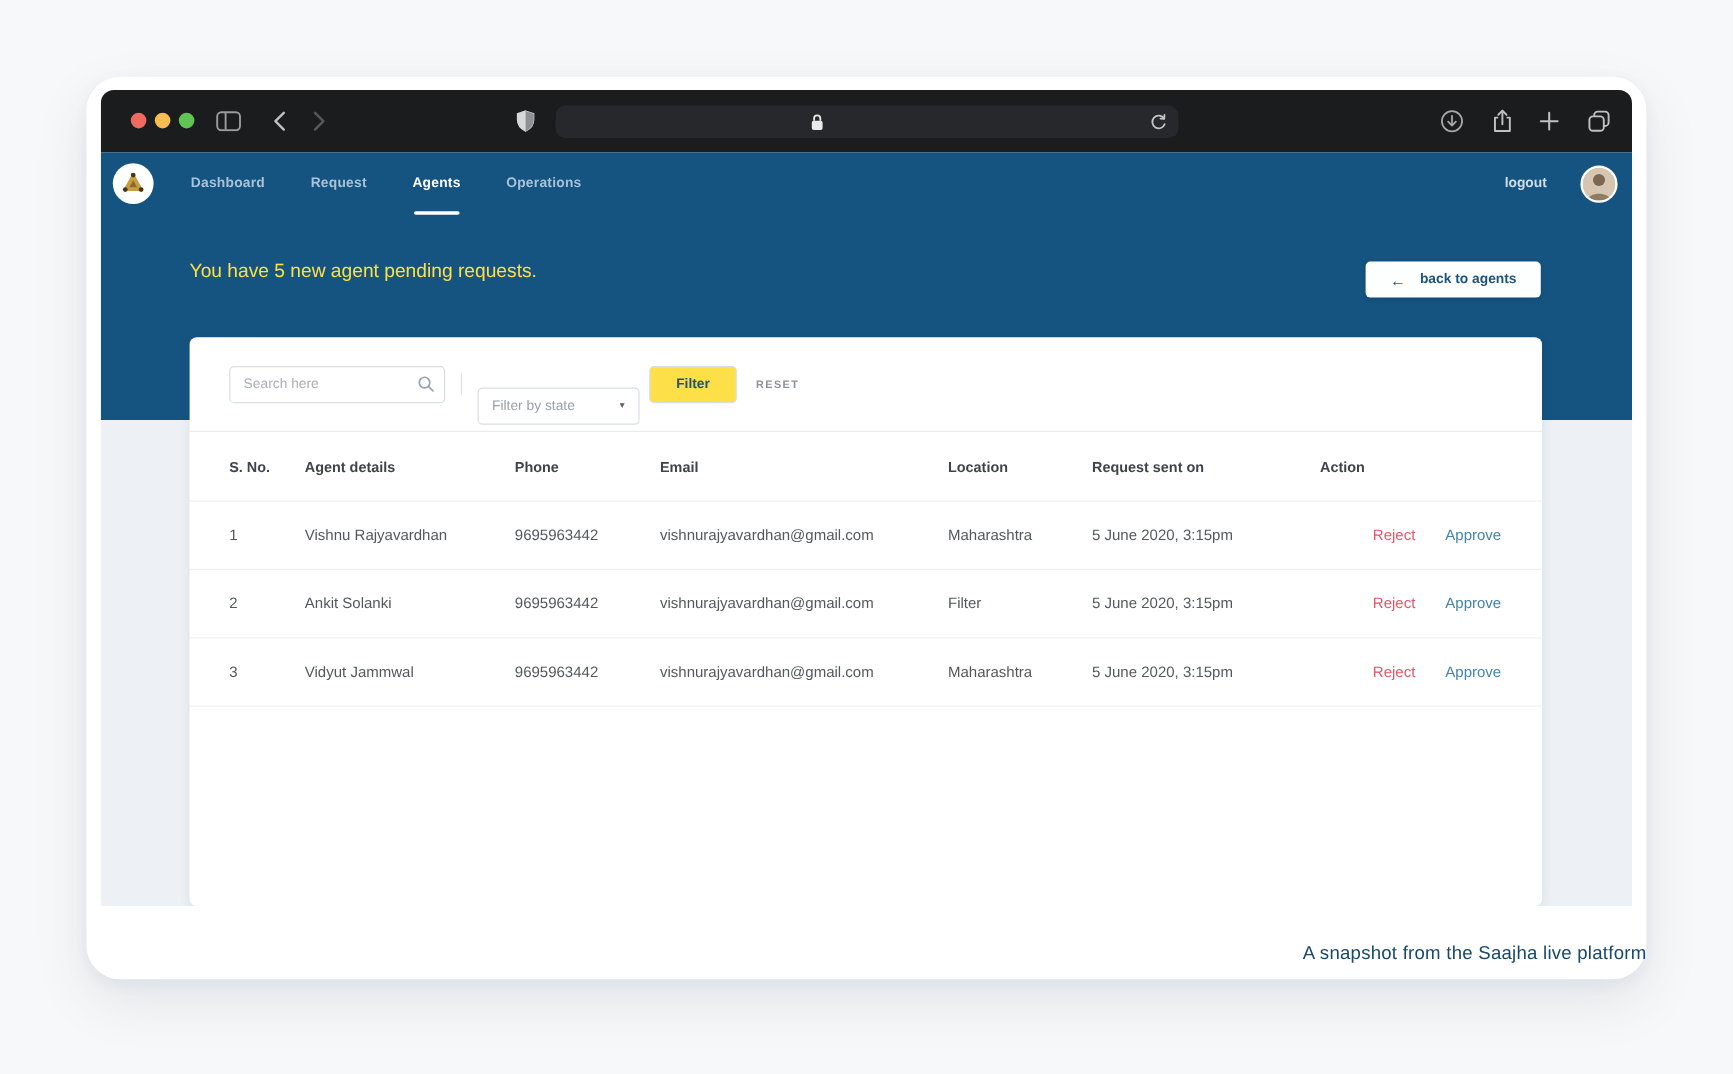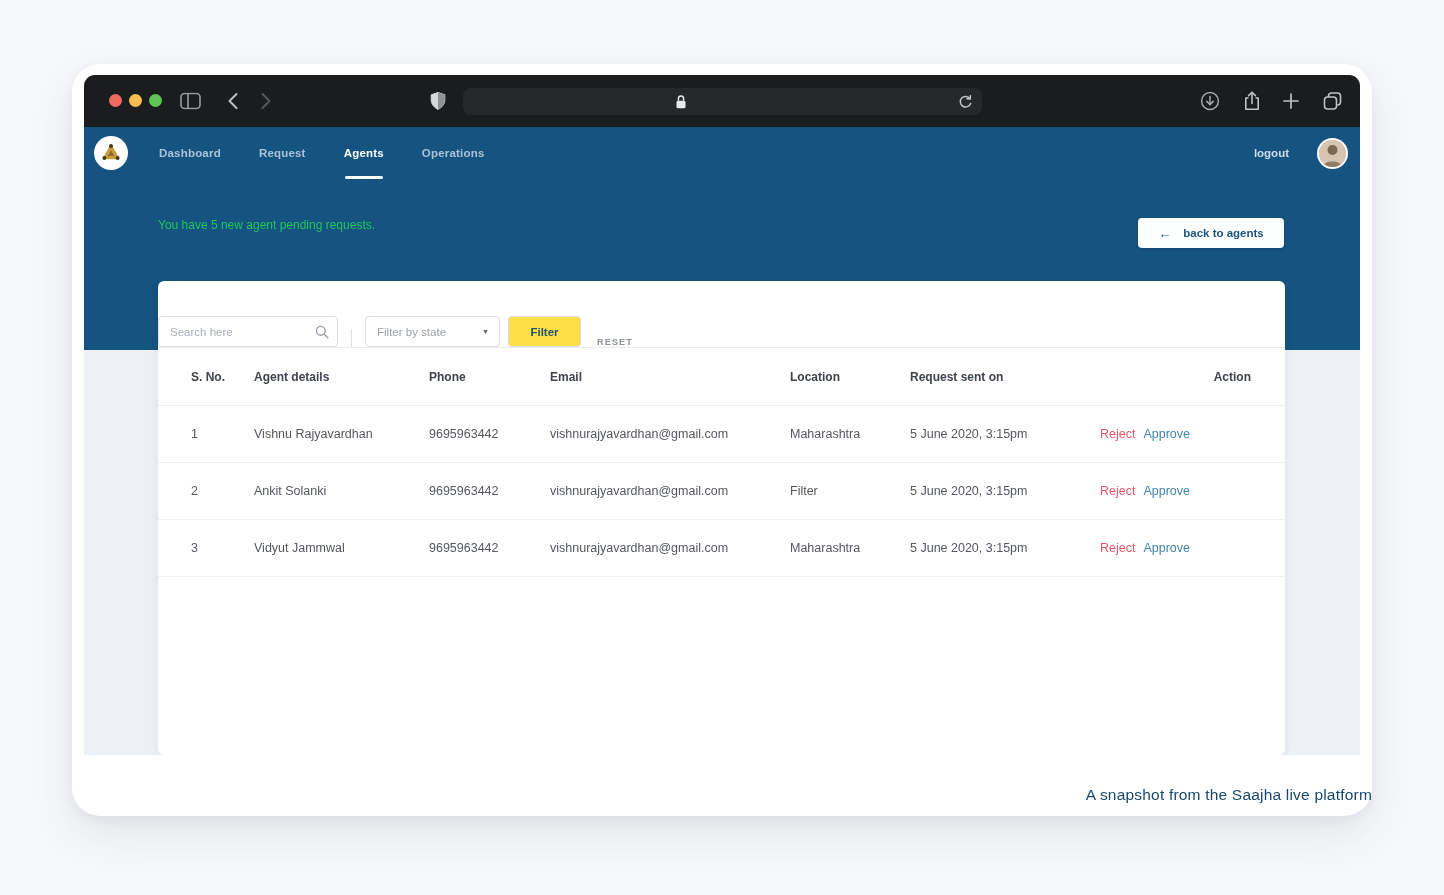--- a/index.html
+++ b/index.html
@@ -61,39 +61,39 @@
   .nav-right { position:absolute; right:12px; top:0; height:52px; display:flex; align-items:center; gap:28px; }
   .logout { color:#cfdde8; font-size:11.5px; font-weight:600; cursor:pointer; }
   .avatar {
     width:31px; height:31px; border-radius:50%; background:#d6c5b0;
     border:2px solid rgba(255,255,255,0.95); overflow:hidden; position:relative; cursor:pointer;
   }
   .avatar svg { position:absolute; left:0; top:0; }
 
   .hero { padding:30px 0 0 74px; }
   .hero-title { color:#ffffff; font-size:17.5px; font-weight:700; letter-spacing:.2px; }
-  .hero-sub { color:#22c55e; font-size:12px; margin-top:9px; }
+  .hero-sub { color:#fde047; font-size:16px; margin-top:9px; }
   .back-btn {
     position:absolute; right:76px; top:91px; width:146px; height:30px;
     background:#fdfefe; border:none; border-radius:4px; cursor:pointer;
     display:flex; align-items:center; justify-content:center; gap:12px;
     font-family:"Liberation Sans", sans-serif;
     color:#1c547e; font-size:11.5px; font-weight:600;
     box-shadow:0 1px 3px rgba(10,40,70,0.25);
   }
   .back-btn .arrow { font-size:13px; line-height:1; }
 
   
   .content-card {
     position:absolute; left:74px; top:206px; width:1127px; height:474px;
     background:#ffffff; border-radius:6px;
     box-shadow:0 3px 10px rgba(30,55,80,0.08);
   }
   .filter-bar {
-    height:67px; display:flex; align-items:flex-end; 
+    height:79px; display:flex; align-items:center; padding-left:33px;
     border-bottom:1px solid #e9ecef;
   }
   .search-box {
     position:relative; width:180px; height:31px;
   }
   .search-box input {
     width:100%; height:100%; border:1px solid #d9dee4; border-radius:4px;
     padding:0 30px 0 11px; font-size:11.5px; color:#4a5055; outline:none;
     font-family:"Liberation Sans", sans-serif; background:#ffffff;
   }
@@ -119,24 +119,24 @@
   }
 
   
   .tbl-row {
     display:grid;
     grid-template-columns:63px 175px 121px 240px 120px 190px 1fr;
     align-items:center; padding:0 34px 0 33px;
   }
   .tbl-head { height:58px; border-bottom:1px solid #eceef1; }
   .tbl-head .th { font-size:12px; font-weight:700; color:#3e444a; }
-  .tbl-head .th-action { text-align:right; }
+  .tbl-head .th-action { text-align:left; }
   .data-row { height:57px; border-bottom:1px solid #eef0f2; }
   .data-row .td { font-size:12.5px; color:#54585d; }
-  .cell-action { display:flex; gap:8px; }
+  .cell-action { display:flex; justify-content:flex-end; gap:25px; }
   .reject-link { color:#e25767; font-size:12.5px; cursor:pointer; }
   .approve-link { color:#4384ab; font-size:12.5px; cursor:pointer; }
 
   
   .caption {
     position:absolute; left:0; right:0; top:708px; text-align:right;
     font-size:15.5px; font-weight:400; color:#18486a; letter-spacing:.2px;margin-top:14px;
   }
 
   svg { display:block; }

